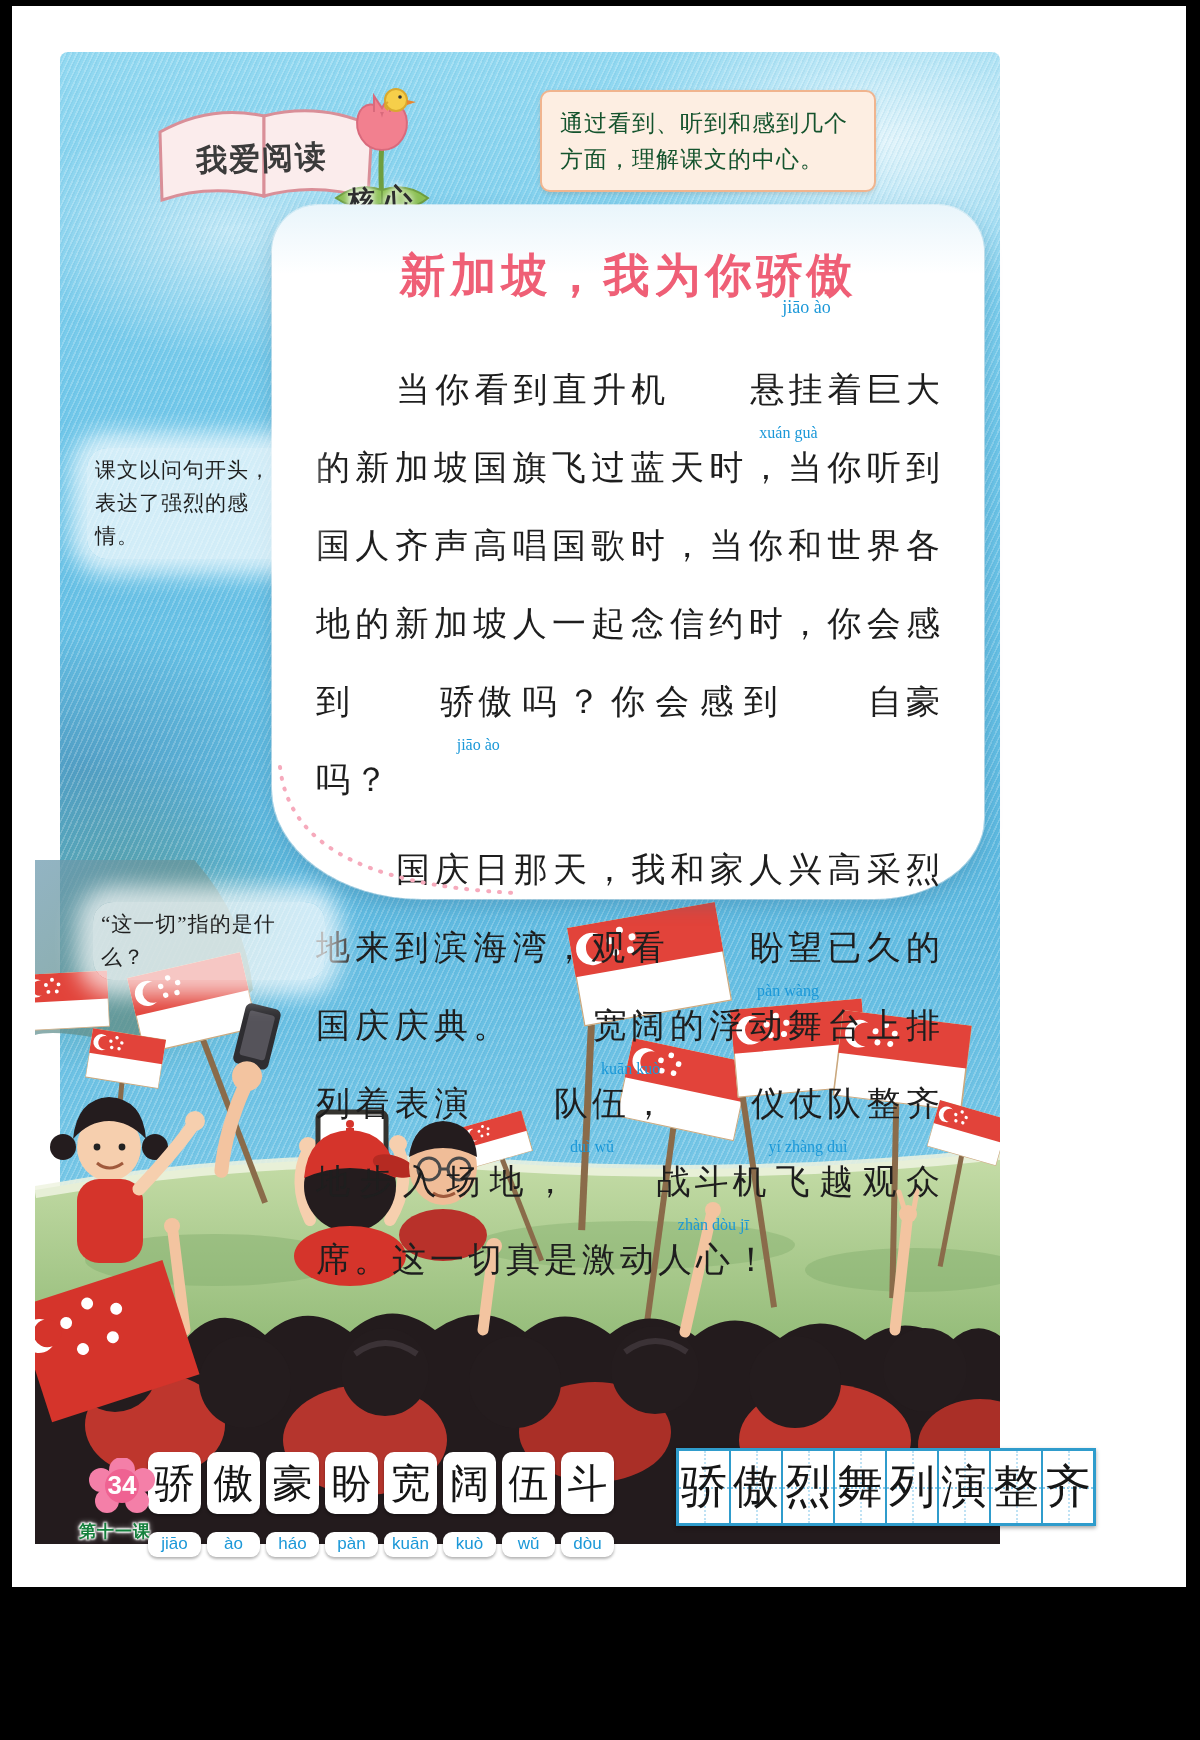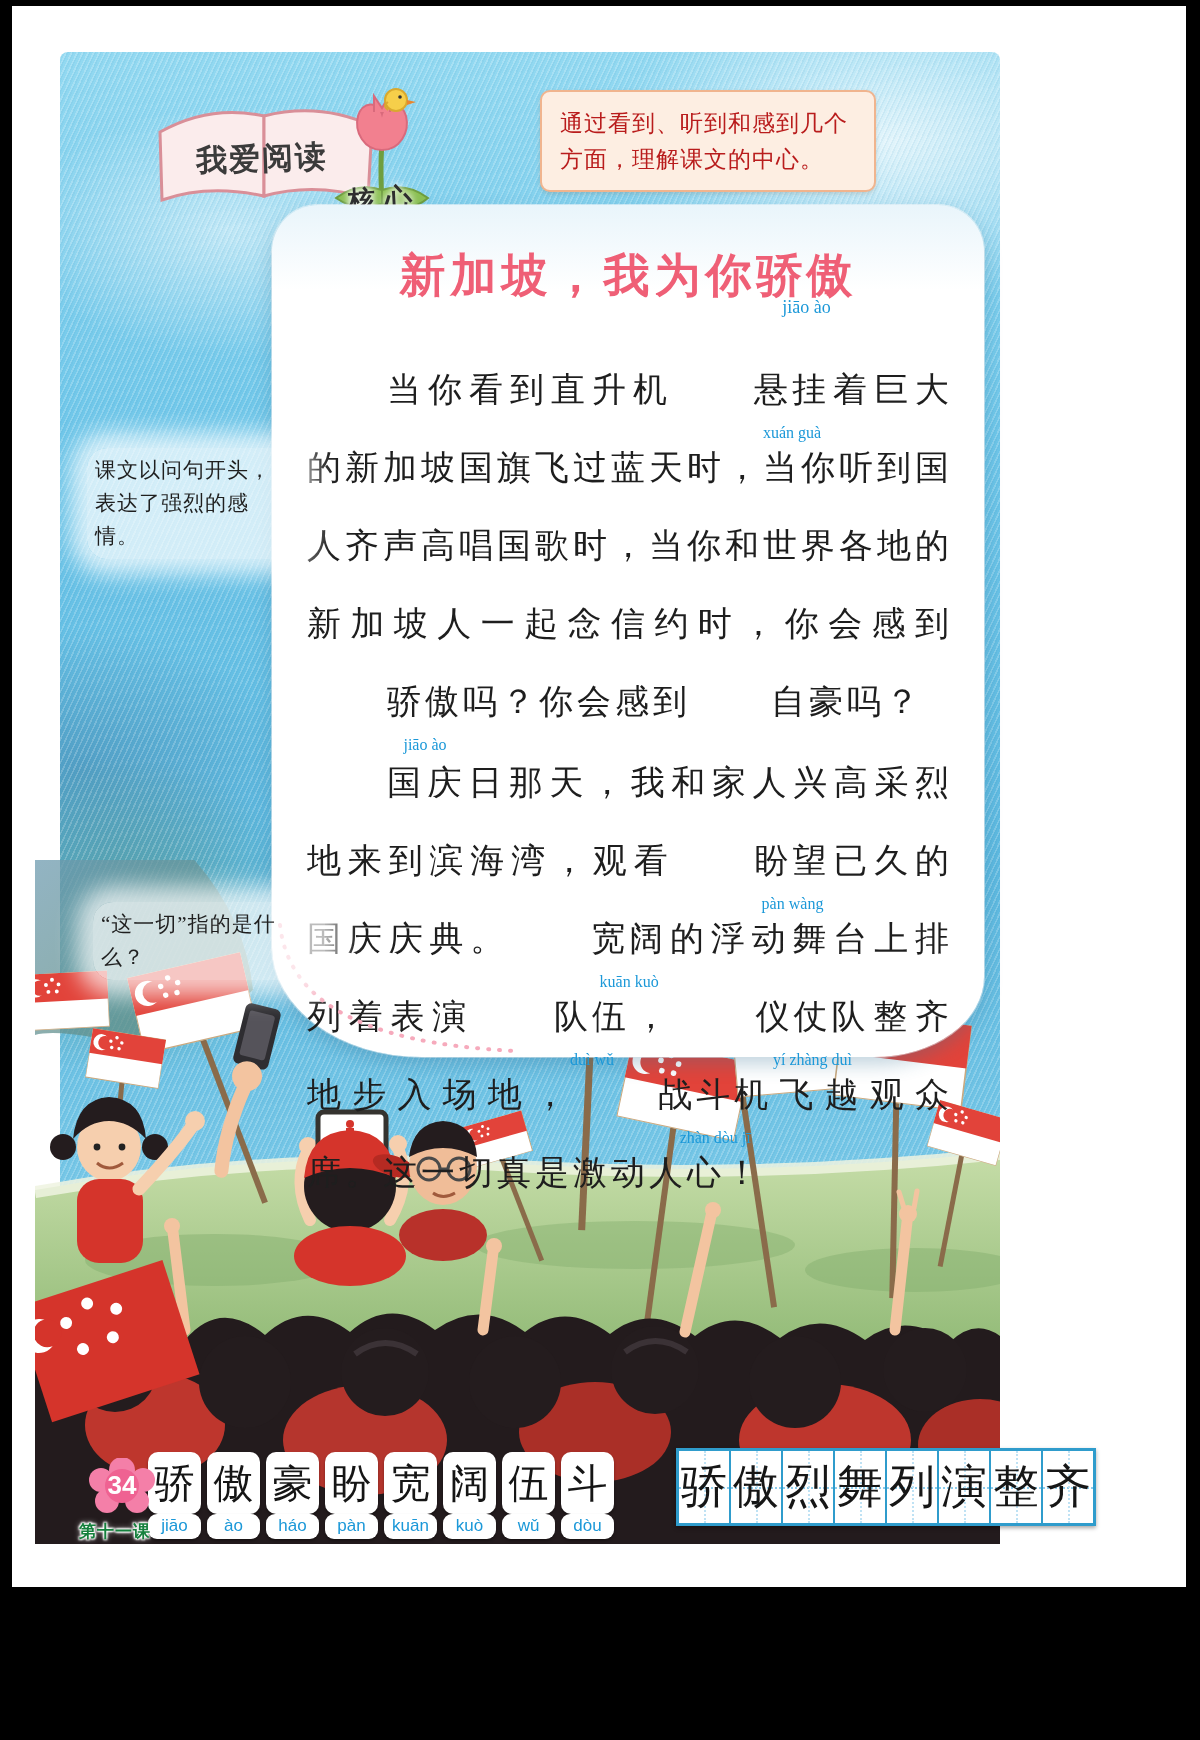--- a/index.html
+++ b/index.html
@@ -35,42 +35,42 @@
   .badge-tag{
     position:absolute;left:218px;top:95px;font-size:27px;color:#2e2e2e;
     letter-spacing:10px;font-weight:bold;transform:rotate(-3deg);
     text-shadow:0 0 6px #fff,0 0 10px #fff;
   }
 
   
   .tipbox{
     position:absolute;left:505px;top:62px;width:336px;box-sizing:border-box;
     background:#fdeee2;border:2px solid #f0b48e;border-radius:10px;
-    padding:14px 18px 12px 18px;font-size:23px;line-height:36px;color:#b91c1c;
+    padding:14px 18px 12px 18px;font-size:23px;line-height:36px;color:#14532d;
     letter-spacing:1px;box-shadow:0 2px 4px rgba(120,90,60,.2);
   }
 
   
   .panel{
-    position:absolute;left:237px;top:177px;width:712px;height:852px;
+    position:absolute;left:237px;top:177px;width:712px;height:694px;
     background:linear-gradient(180deg,#e9f5fb 0%,#ffffff 10%);
     border-radius:46px 46px 110px 150px / 46px 46px 80px 110px;
     box-shadow:0 8px 18px rgba(55,115,150,.30), 0 0 0 1px rgba(255,255,255,.6);
   }
   .panel-trim{position:absolute;left:-8px;bottom:-10px;width:260px;height:150px;pointer-events:none;}
 
   .title{
     margin:40px 30px 0 30px;text-align:center;
     font-family:"Liberation Sans","DejaVu Sans",sans-serif;
     font-size:46px;font-weight:bold;color:#ef5f76;letter-spacing:5px;white-space:nowrap;
   }
   .body-text{padding:0 28px 0 32px;margin-top:44px;}
   .para{
     font-size:34px;line-height:78px;letter-spacing:4px;color:#1e1e1e;
-    text-align:justify;text-indent:80px;margin:3px;
+    text-align:justify;text-indent:80px;margin:12px;
   }
   .annot{position:relative;display:inline-block;letter-spacing:4px;}
   .annot .py{
     position:absolute;top:43px;left:50%;transform:translateX(-50%);
     font-family:Liberation Serif, serif;
     font-size:16px;letter-spacing:0;color:#1b98d8;white-space:nowrap;
   }
   .title .annot .py{top:52px;font-size:18px;font-weight:normal;}
 
   
@@ -86,21 +86,21 @@
   .scene{position:absolute;left:0;top:832px;width:965px;height:684px;}
 
   
   .vocab-row{position:absolute;left:113px;top:1424px;display:flex;gap:6px;}
   .vcard{width:53px;}
   .vchar{
     height:62px;background:#fff;border-radius:10px;display:flex;align-items:center;justify-content:center;
     font-size:40px;color:#151515;box-shadow:0 2px 3px rgba(0,0,0,.35);
   }
   .vpy{
-    margin-top:0;background:#fff;border-radius:9px;text-align:center;
+    margin-top:18px;background:#fff;border-radius:9px;text-align:center;
     font-family:"Liberation Sans","DejaVu Sans",sans-serif;
     font-size:17px;color:#1b98d8;padding:2px 0 3px 0;box-shadow:0 2px 3px rgba(0,0,0,.3);
   }
 
   
   .grid-row{
     position:absolute;left:641px;top:1420px;display:flex;
     border:3px solid #2f9ccc;background:#fff;box-shadow:0 2px 4px rgba(0,0,0,.35);
   }
   .gcell{

